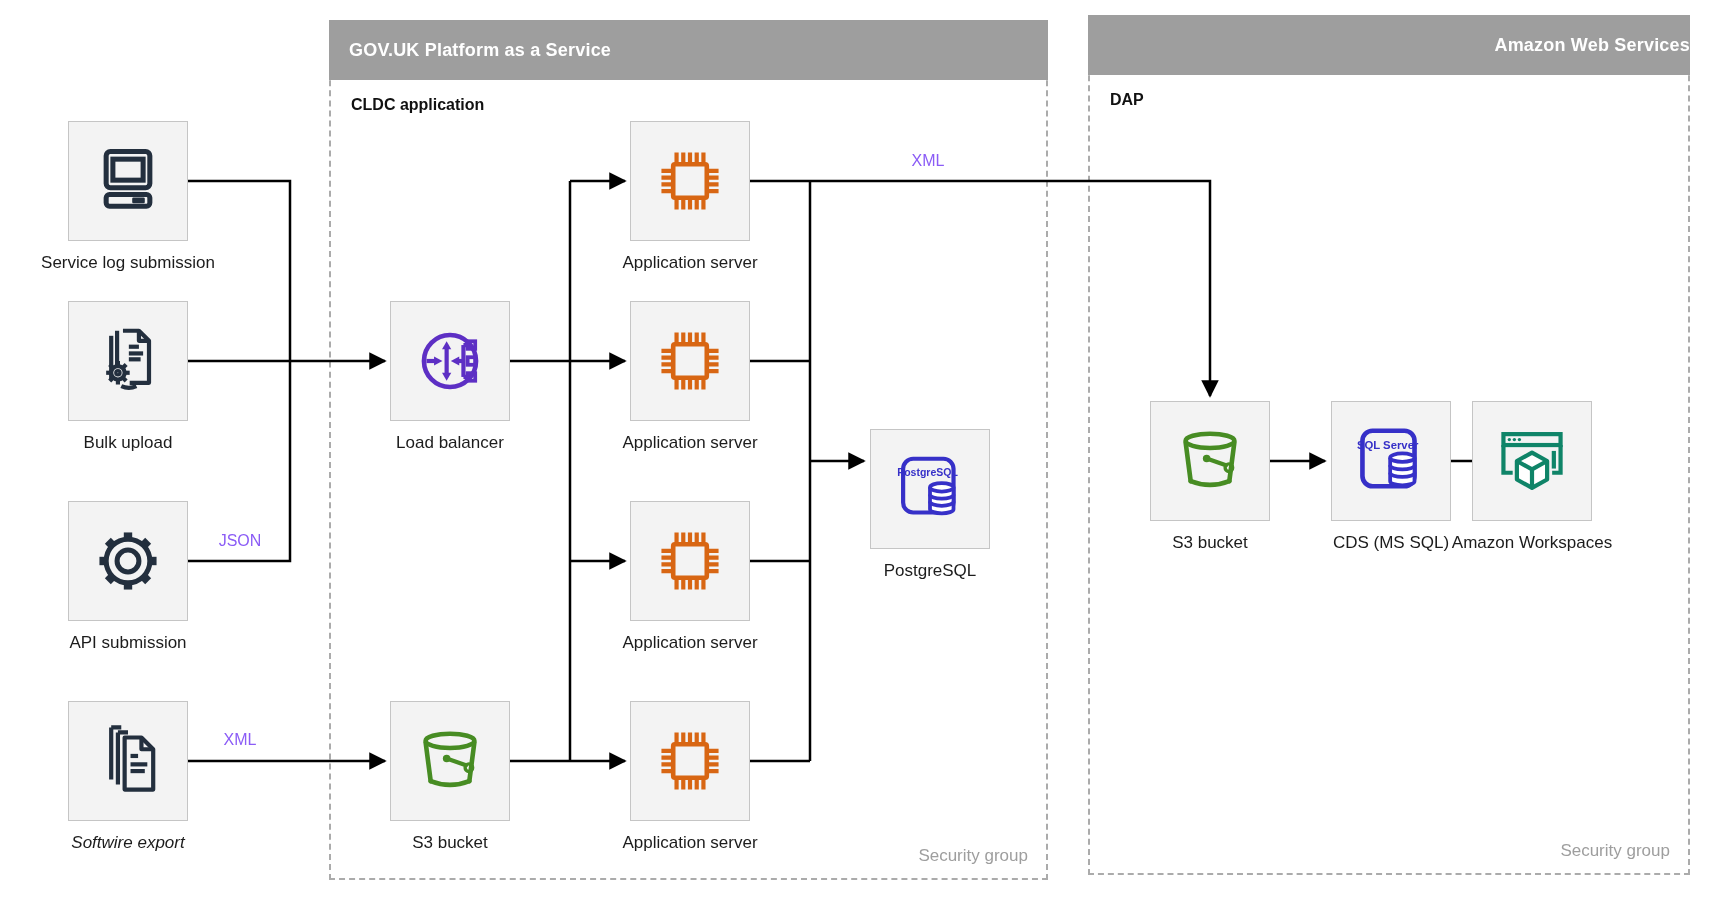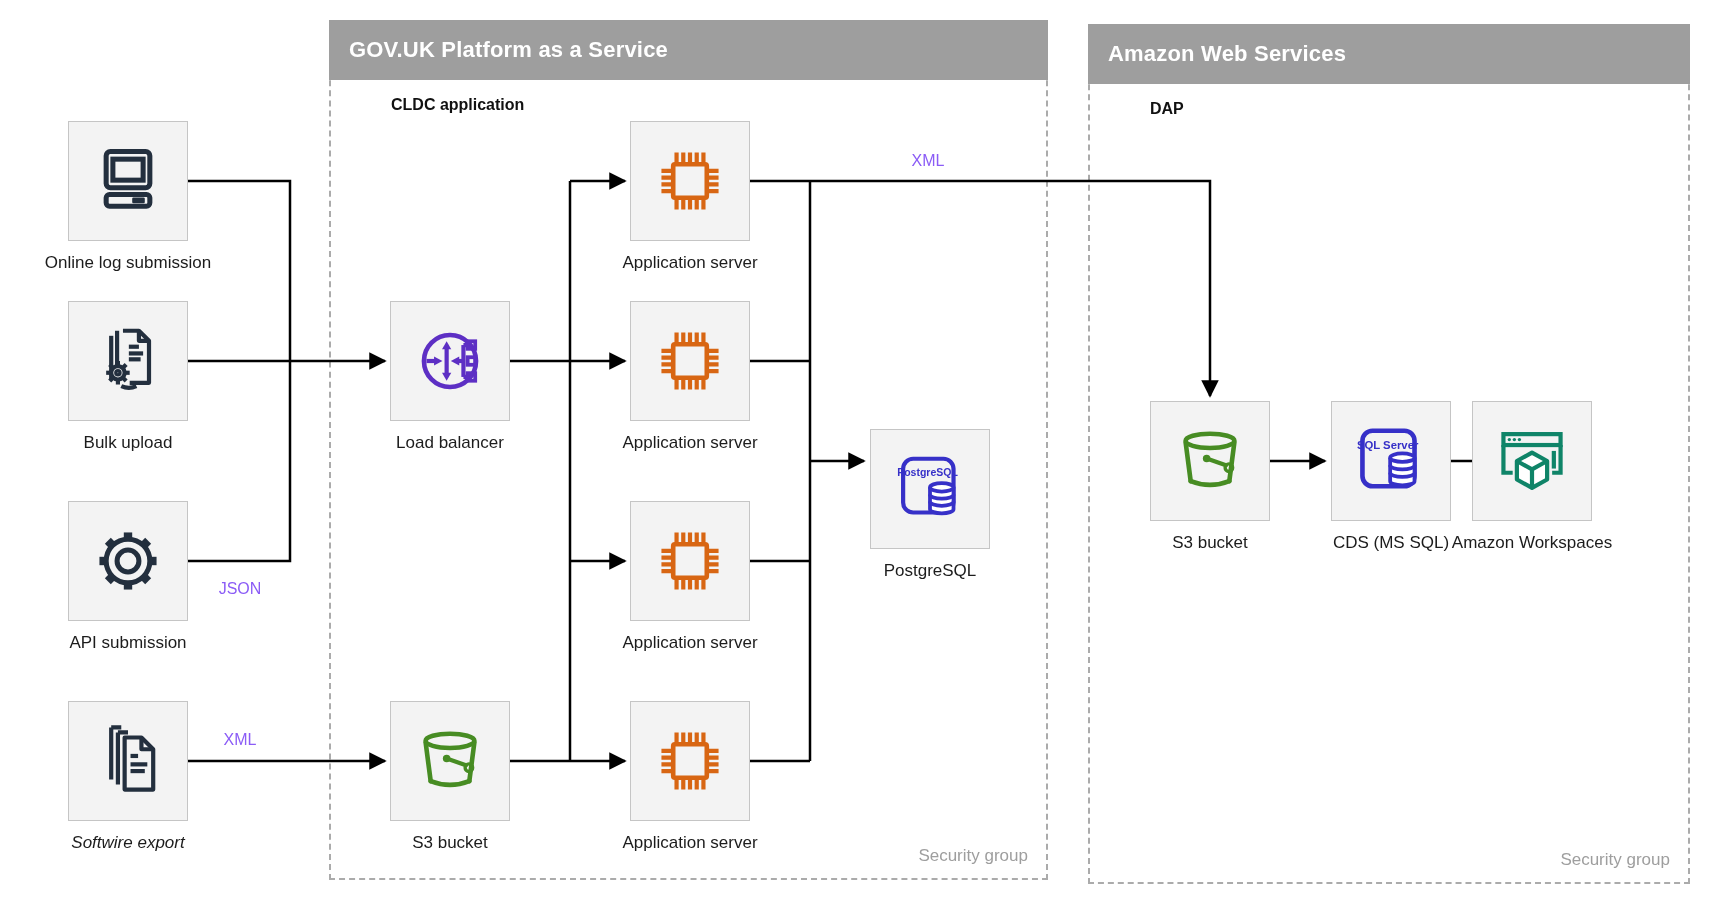--- a/index.html
+++ b/index.html
@@ -6,25 +6,25 @@
   .canvas{
     position:relative;width:1712px;height:902px;background:#ffffff;
     font-family:"Liberation Sans",sans-serif;overflow:hidden;
   }
   
   .panel{
     position:absolute;border:2px dashed #ababab;background:transparent;box-sizing:border-box;
   }
   .panel-header{
     position:absolute;left:-2px;top:-2px;right:-2px;height:60px;
-    background:#9e9e9e;color:#ffffff;font-weight:bold;font-size:22px;
+    background:#9e9e9e;color:#ffffff;font-weight:bold;font-size:18px;
     line-height:60px;padding-left:20px;letter-spacing:.2px;
   }
   .panel-sublabel{
-    position:absolute;left:20px;top:74px;font-size:16px;font-weight:bold;color:#111111;margin-left:40px;
+    position:absolute;left:20px;top:74px;font-size:16px;font-weight:bold;color:#111111;
   }
   .panel-footer{
     position:absolute;right:18px;bottom:12px;font-size:17px;color:#9e9e9e;margin-top:24px;
   }
   
   svg.edges{position:absolute;left:0;top:0;z-index:1;pointer-events:none;}
   .edge{stroke:#000;stroke-width:2.5;fill:none;}
   .edge-label{
     position:absolute;z-index:2;width:100px;text-align:center;
     font-size:16px;color:#8b5cf6;
@@ -46,21 +46,21 @@
 <body>
 
 <div class="canvas">
 
   <div class="panel" style="left:329px;top:20px;width:719px;height:860px;">
     <div class="panel-header">GOV.UK Platform as a Service</div>
     <div class="panel-sublabel">CLDC application</div>
     <div class="panel-footer">Security group</div>
   </div>
 
-  <div class="panel" style="left:1088px;top:24px;width:602px;height:860px;">
+  <div class="panel" style="left:1088px;top:15px;width:602px;height:860px;text-align:right;">
     <div class="panel-header">Amazon Web Services</div>
     <div class="panel-sublabel">DAP</div>
     <div class="panel-footer">Security group</div>
   </div>
 
   <svg class="edges" width="1712" height="902" viewBox="0 0 1712 902">
     <defs>
       <marker id="arr" viewBox="0 0 10 10" refX="9" refY="5" markerWidth="7" markerHeight="7" orient="auto-start-reverse">
         <path d="M0 0 L10 5 L0 10 Z" fill="#000"></path>
       </marker>
@@ -80,36 +80,36 @@
     <path class="edge" d="M810 181 V761"></path>
     <path class="edge" d="M750 361 H810"></path>
     <path class="edge" d="M750 561 H810"></path>
     <path class="edge" d="M750 761 H810"></path>
     <path class="edge" d="M810 461 H864" marker-end="url(#arr)"></path>
 
     <path class="edge" d="M1270 461 H1325" marker-end="url(#arr)"></path>
     <path class="edge" d="M1451 461 H1506" marker-end="url(#arr)"></path>
   </svg>
 
-  <div class="edge-label" style="left:190px;top:532px;margin-top:48px;">JSON</div>
+  <div class="edge-label" style="left:190px;top:532px;">JSON</div>
   <div class="edge-label" style="left:190px;top:731px;">XML</div>
   <div class="edge-label" style="left:878px;top:152px;">XML</div>
 
   <div class="node" style="left:68px;top:121px;">
     <div class="node-box">
       <svg viewBox="0 0 100 100">
         <g stroke="#232f3e" stroke-width="6" fill="none">
           <rect x="24" y="15" width="52" height="43" rx="5"></rect>
           <rect x="32" y="24" width="36" height="25"></rect>
           <rect x="24" y="66" width="52" height="14" rx="4"></rect>
         </g>
         <rect x="55" y="69.5" width="15" height="7" rx="1.5" fill="#232f3e"></rect>
       </svg>
     </div>
-    <div class="node-label">Online log submission</div>
+    <div class="node-label">Service log submission</div>
   </div>
 
   <div class="node" style="left:68px;top:301px;">
     <div class="node-box">
       <svg viewBox="0 0 100 100">
         <g stroke="#232f3e" stroke-width="5" fill="none" stroke-linejoin="round">
           <path d="M30 20 V72"></path>
           <path d="M37 14 V64"></path>
           <path d="M44 14 H63 L75 26 V76 H52"></path>
           <path d="M63 14 V26 H75"></path>

